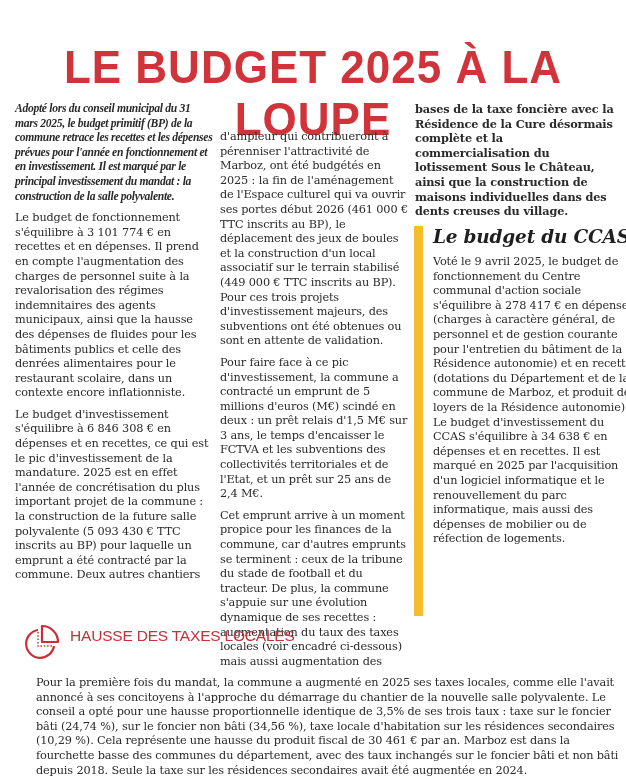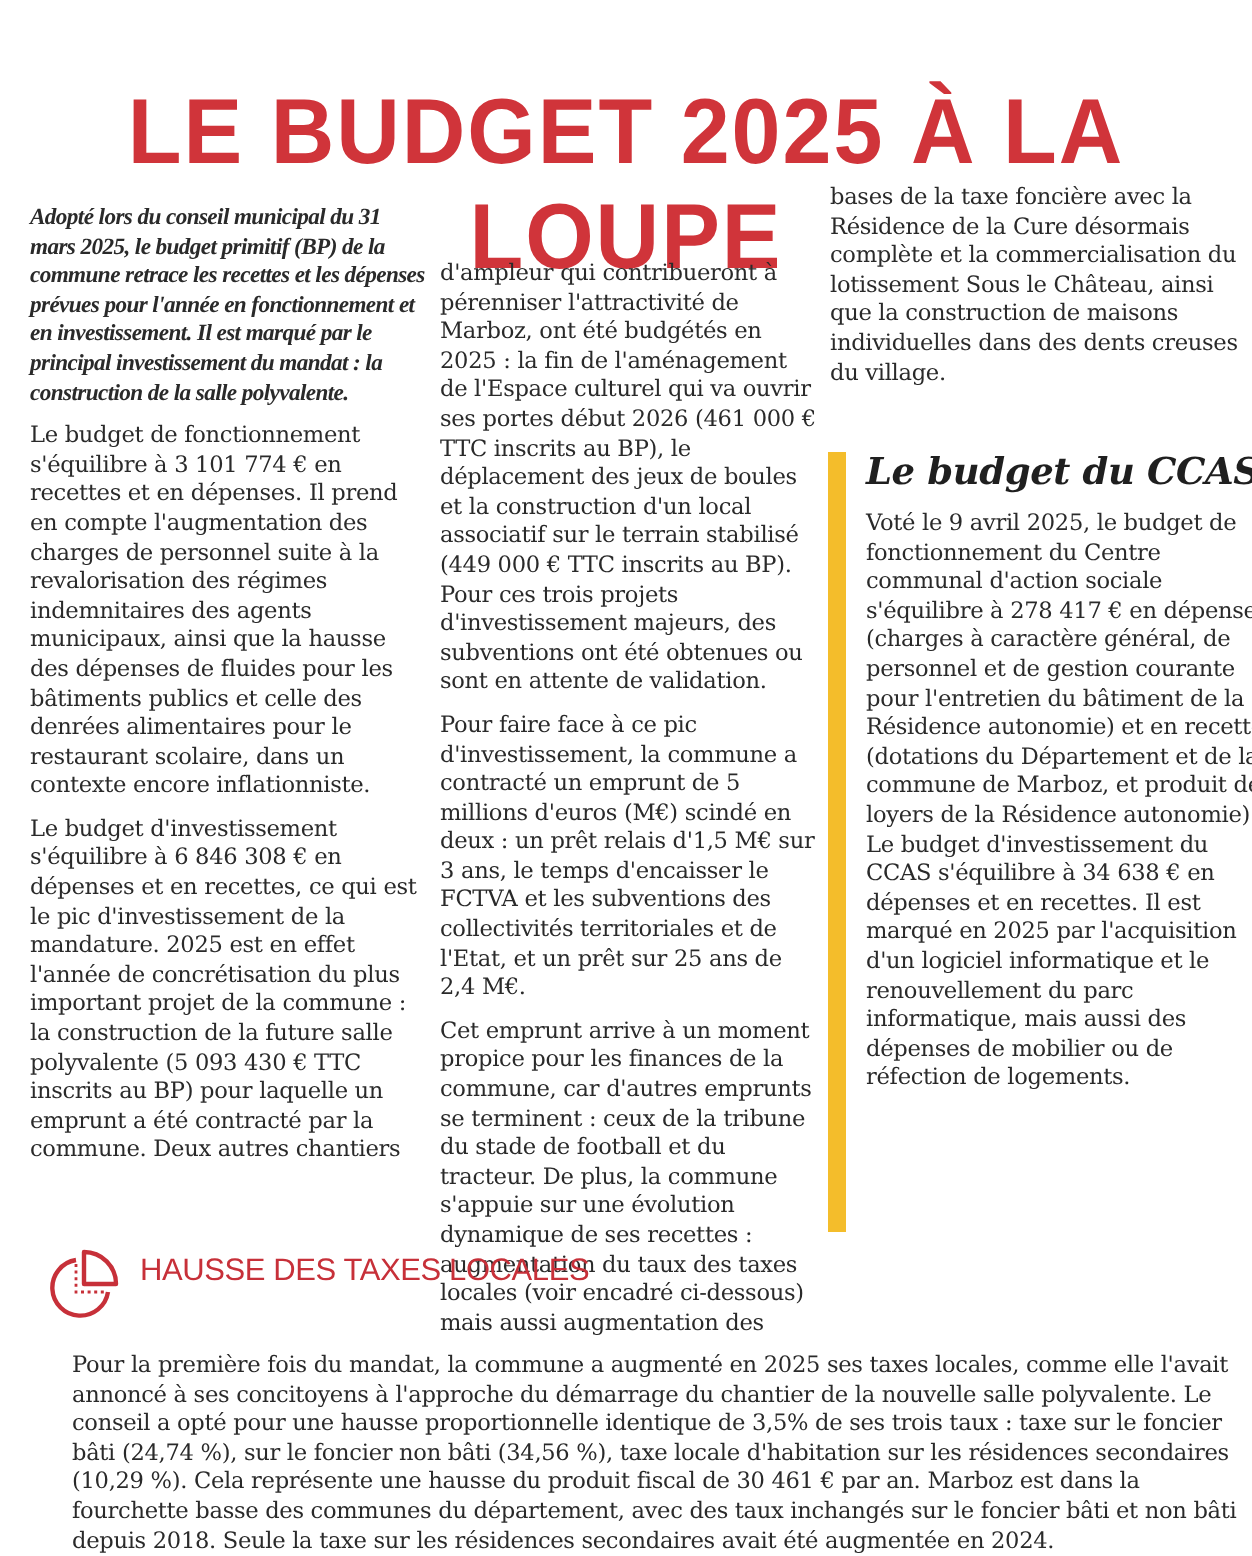--- a/index.html
+++ b/index.html
@@ -11,21 +11,21 @@
   .title {
     position: absolute; left: 0; top: 14px; width: 626px; text-align: center;
     font-family: "Liberation Sans", sans-serif; font-weight: bold;
     font-size: 44px; letter-spacing: 1px; color: #d0343a;
     transform: scaleY(1.05);
   }
   .col { position: absolute; font-size: 11.3px; line-height: 14.6px; letter-spacing: -0.15px; }
   .col p { margin: 0 0 7px 0; }
   .col1 { left: 15px; top: 102px; width: 200px; }
   .col2 { left: 220px; top: 106px; width: 190px; margin-top: 24px; }
-  .col3 { left: 415px; top: 92px; width: 205px; }
+  .col3 { left: 415px; top: 102px; width: 205px; font-weight: bold; }
   .intro {
     font-family: Liberation Serif, serif; font-style: italic; font-weight: bold;
     font-size: 11.6px; line-height: 14.6px; letter-spacing: -0.3px; margin-bottom: 7px !important;
   }
   .lead { font-weight: normal; }
   .ccas {
     position: absolute; left: 414px; top: 226px; width: 205px; height: 390px;
     border-left: 9px solid #f4bd2b; padding-left: 10px;
   }
   .ccas h2 {

